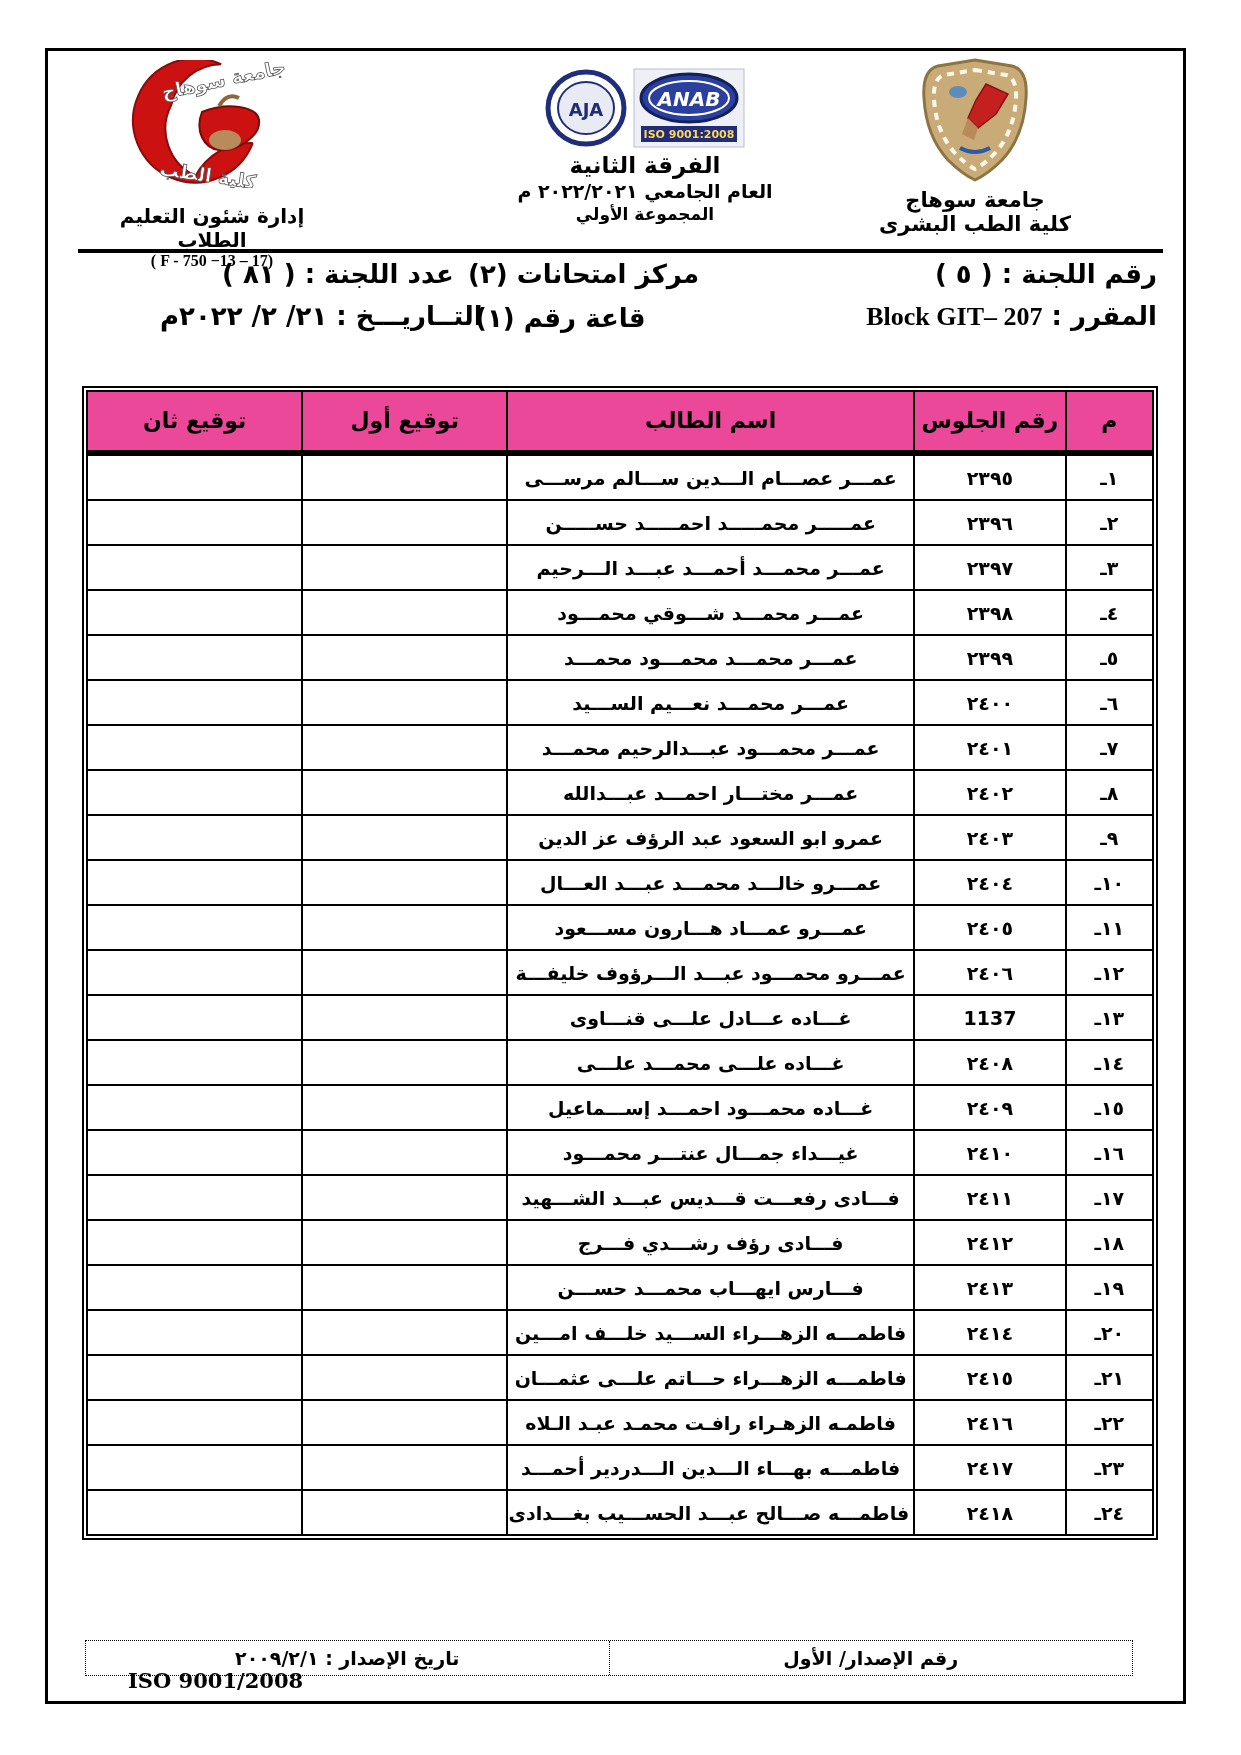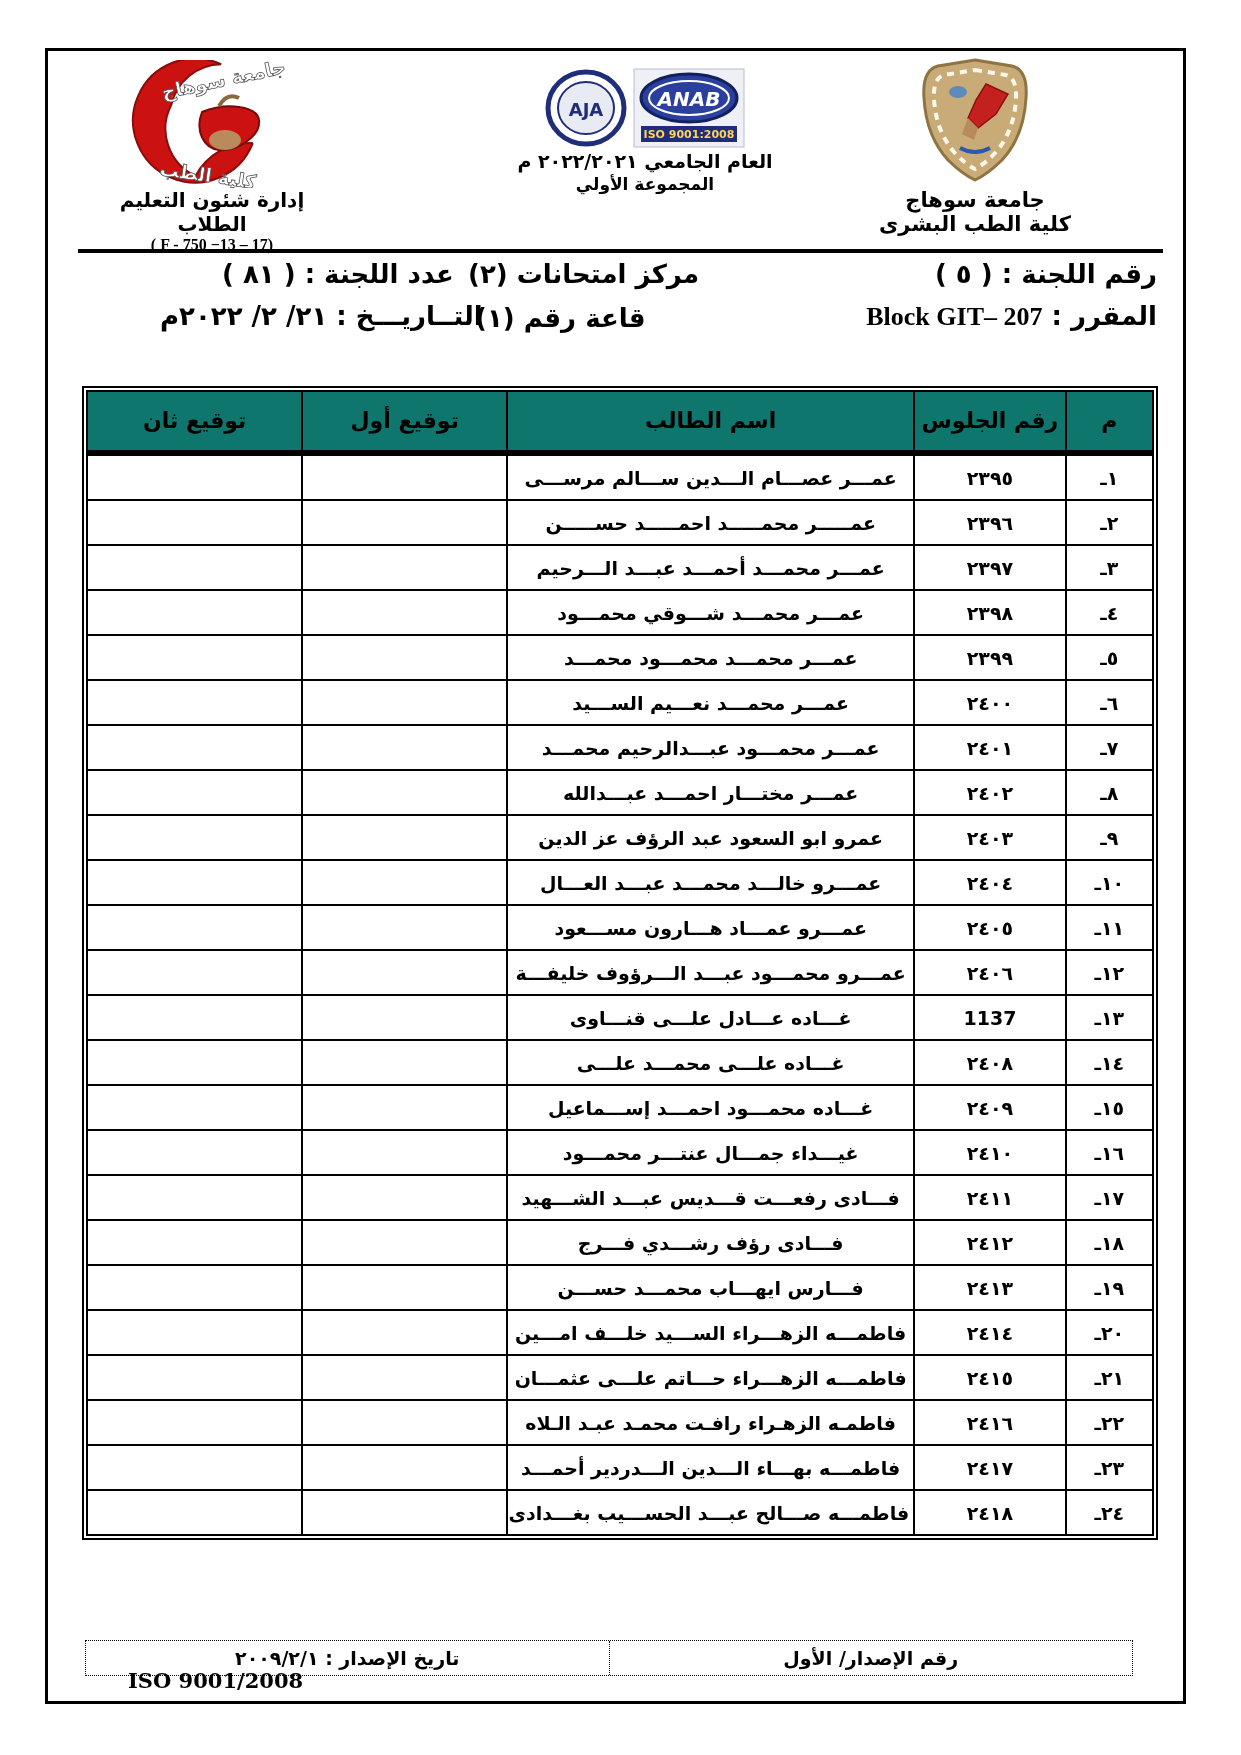--- a/index.html
+++ b/index.html
@@ -3,21 +3,21 @@
 <meta charset="utf-8">
 <style>
   html,body{margin:0;padding:0;background:#fff;}
   .page{position:relative;width:1241px;height:1755px;background:#ffffff;overflow:hidden;
         font-family:"DejaVu Sans",sans-serif;color:#000;}
   .border-frame{position:absolute;left:45px;top:48px;width:1135px;height:1650px;border:3px solid #000;}
 
   
   .logo-left{position:absolute;left:92px;top:60px;width:240px;text-align:center;}
   .logo-left svg{display:block;margin:0 auto;}
-  .dept-line{font-size:20px;font-weight:bold;margin-top:0px;}
+  .dept-line{font-size:20px;font-weight:bold;margin-top:16px;}
   .form-code{font-size:16px;font-weight:bold;font-family:"Liberation Serif","DejaVu Serif",serif;direction:ltr;}
 
   .center-head{position:absolute;left:420px;top:68px;width:450px;text-align:center;}
   .cert-logos{display:flex;justify-content:center;align-items:center;gap:6px;}
   .h-line1{font-size:23px;font-weight:bold;margin-top:4px;}
   .h-line2{font-size:19px;font-weight:bold;margin-top:2px;}
   .h-line3{font-size:17px;font-weight:bold;margin-top:2px;}
 
   .right-head{position:absolute;left:845px;top:56px;width:260px;text-align:center;}
   .uni-name,.fac-name{font-size:21px;font-weight:bold;line-height:1.15;}
@@ -30,21 +30,21 @@
   .i-exam-center{left:468px;top:259px;}
   .i-committee-count{left:222px;top:259px;}
   .i-course{right:84px;top:301px;}
   .i-hall{left:475px;top:303px;}
   .i-date{left:160px;top:301px;}
   .latin{font-family:"Liberation Serif","DejaVu Serif",serif;font-weight:bold;}
 
   
   .tbl-wrap{position:absolute;left:82px;top:386px;width:1068px;border:2px solid #000;padding:2px;background:#fff;}
   table.students{width:100%;border-collapse:collapse;table-layout:fixed;direction:rtl;}
-  table.students th{background:#0f766e;border:2px solid #000;border-bottom:6px solid #000;
+  table.students th{background:#ec4899;border:2px solid #000;border-bottom:6px solid #000;
       font-size:22px;font-weight:bold;height:58px;padding:0 4px;line-height:1.1;}
   table.students td{border:2px solid #000;height:43px;padding:0 4px;font-size:19px;font-weight:bold;
       text-align:center;vertical-align:middle;white-space:nowrap;overflow:hidden;}
   col.c-idx{width:8.2%;} col.c-seat{width:14.2%;} col.c-name{width:38.2%;}
   col.c-sig1{width:19.2%;} col.c-sig2{width:20.2%;}
 
   
   .footer-bar{position:absolute;left:85px;top:1640px;width:1046px;height:34px;display:flex;direction:rtl;
       border:1px dotted #000;font-size:19px;font-weight:bold;}
   .footer-cell{flex:1;display:flex;align-items:center;justify-content:center;border-inline-start:1px dotted #000;}
@@ -80,20 +80,21 @@
         <text x="56" y="38" font-size="20" font-style="italic" font-weight="bold" fill="#ffffff" text-anchor="middle">ANAB</text>
         <rect x="8" y="58" width="96" height="16" fill="#1f2d7a"></rect>
         <text x="56" y="70" font-size="11" font-weight="bold" fill="#ffd45a" text-anchor="middle">ISO 9001:2008</text>
       </svg>
       <svg width="82" height="80" viewBox="0 0 82 80">
         <ellipse cx="41" cy="40" rx="38" ry="36" fill="#ffffff" stroke="#1f2d7a" stroke-width="5"></ellipse>
         <ellipse cx="41" cy="40" rx="28" ry="26" fill="#e8eaf4" stroke="#1f2d7a" stroke-width="2"></ellipse>
         <text x="41" y="48" font-size="18" font-weight="bold" fill="#1f2d7a" text-anchor="middle">AJA</text>
       </svg>
     </div>
+    <div class="h-line1">الفرقة الثانية</div>
     <div class="h-line2">العام الجامعي ٢٠٢٢/٢٠٢١ م</div>
     <div class="h-line3">المجموعة الأولي</div>
   </div>
 
   <div class="right-head">
     <svg width="118" height="128" viewBox="0 0 118 128">
       <path d="M59,4 L96,10 Q112,14 110,42 Q108,80 86,104 Q72,118 59,124 Q46,118 32,104 Q10,80 8,42 Q6,14 22,10 Z" fill="#c9ab78" stroke="#8f7443" stroke-width="3"></path>
       <path d="M59,14 L90,19 Q101,22 100,43 Q98,75 80,96 Q69,108 59,113 Q49,108 38,96 Q20,75 18,43 Q17,22 28,19 Z" fill="none" stroke="#fff8ea" stroke-width="4" stroke-dasharray="7 6"></path>
       <path d="M70,28 L92,38 L80,58 L62,72 L52,62 L60,44 Z" fill="#c42020" stroke="#8a1010" stroke-width="1.5"></path>
       <path d="M52,62 L62,72 L58,84 L46,78 Z" fill="#b98a5a"></path>

